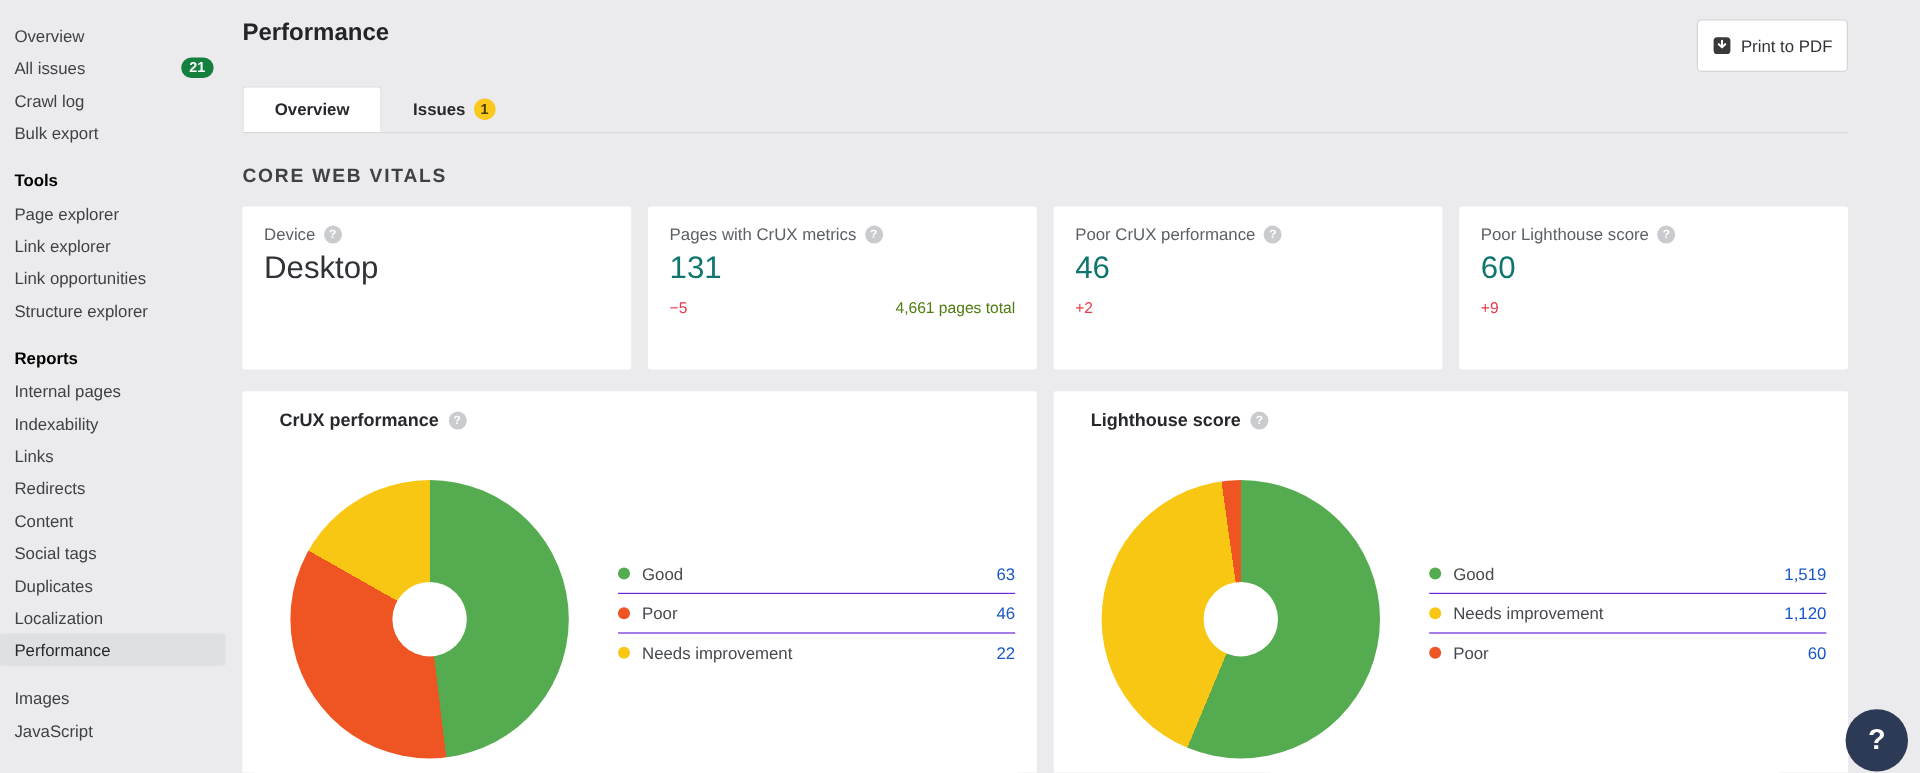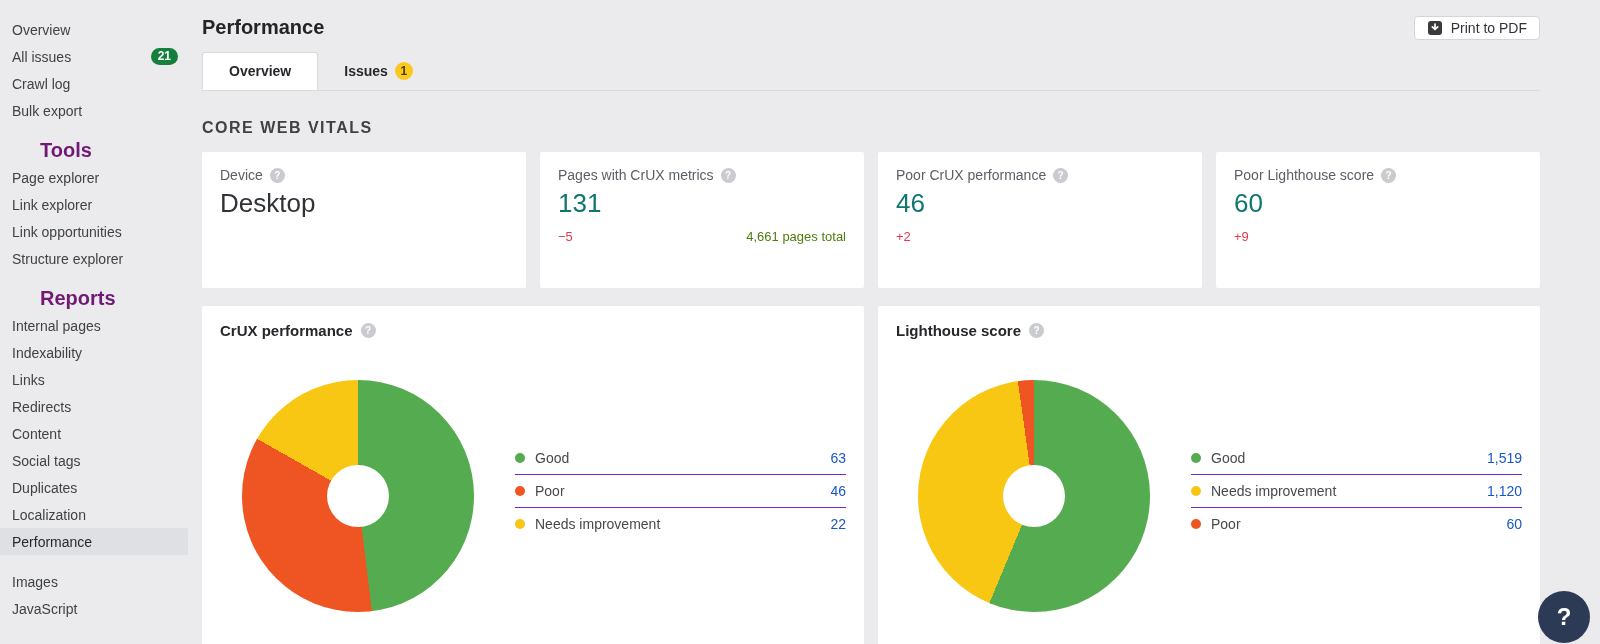--- a/index.html
+++ b/index.html
@@ -7,32 +7,32 @@
   .viewport { position:relative; width:1600px; height:644px; overflow:hidden; background:#ebebed; }
 
   
   .sidebar { position:absolute; left:0; top:0; width:190px; padding:16px 0 0 0; }
   .side-item { display:flex; align-items:center; height:27px; padding:0 10px 0 12px;
                font-size:14px; color:#3f4246; cursor:pointer; margin-right:2px; }
   .side-item.selected { background:#dfe0e3; border-radius:2px; color:#26282b; }
   .side-label { flex:1; }
   .side-badge { background:#15803d; color:#fff; font-size:12px; font-weight:bold;
                 border-radius:10px; padding:2px 7px; line-height:13px; }
-  .side-header { font-size:20px; font-weight:bold; color:#701a75; height:27px;
-                 line-height:27px; padding-left:12px; margin-top:13px;margin-left:28px; }
+  .side-header { font-size:14px; font-weight:bold; color:#000000; height:27px;
+                 line-height:27px; padding-left:12px; margin-top:13px; }
   .side-gap { height:13px; }
 
   
   .main { position:absolute; left:190px; top:0; right:0; bottom:0; }
   .content { margin:0 60px 0 12px; position:relative; }
 
   .page-header { display:flex; justify-content:space-between; align-items:flex-start; padding-top:16px; }
   .page-title { font-size:20px; font-weight:bold; color:#222428; }
   .print-btn { display:flex; align-items:center; gap:8px; background:#fff;
-               border:1px solid #d4d5d8; border-radius:4px; height:24px; padding:0 12px;
+               border:1px solid #d4d5d8; border-radius:4px; height:44px; padding:0 12px;
                font-size:14px; color:#2f3237; cursor:pointer; }
 
   .tabstrip { display:flex; border-bottom:1px solid #d9dadc; margin-top:12px; }
   .tab { padding:0 26px; height:38px; display:flex; align-items:center; gap:7px;
          font-size:14px; font-weight:bold; color:#26282b; cursor:pointer; }
   .tab.active { background:#fff; border:1px solid #d9dadc; border-bottom:1px solid #fff;
                 margin-bottom:-1px; border-radius:3px 3px 0 0; }
   .tab-badge { background:#fbc81d; color:#4a3c08; width:18px; height:18px; border-radius:50%;
                font-size:12px; font-weight:bold; display:flex; align-items:center; justify-content:center; }
 
@@ -48,21 +48,21 @@
                justify-content:center; cursor:default; }
   .mcard-value { font-size:26px; margin-top:5px; color:#0f766e; }
   .mcard-value.plain { color:#2f3237; }
   .mcard-bottom { display:flex; justify-content:space-between; align-items:center; margin-top:10px; font-size:13px; }
   .delta { color:#e8394a; }
   .blue-link { color:#4d7c0f; text-decoration:none; cursor:pointer; }
 
   
   .charts-row { display:flex; gap:14px; margin-top:18px; }
   .ccard { flex:1; background:#fff; height:342px; padding:16px 18px; border-radius:2px; position:relative; }
-  .ccard-title { display:flex; align-items:center; gap:8px; font-size:15px; font-weight:bold; color:#26282b; }
+  .ccard-title { display:flex; align-items:center; gap:8px; font-size:15px; font-weight:bold; color:#26282b;margin-left:13px; }
   .donut { position:absolute; left:40px; top:74px; width:232px; height:232px; border-radius:50%; }
   .donut::after { content:''; position:absolute; inset:85px; background:#fff; border-radius:50%; }
   .legend { position:absolute; left:313px; right:18px; top:135px; }
   .legend-row { display:flex; align-items:center; height:33px; }
   .legend-row.bordered { border-top:1px solid #6d28d9; }
   .legend-dot { width:10px; height:10px; border-radius:50%; margin-right:10px; flex:none; }
   .legend-label { flex:1; font-size:14px; color:#46494d; }
   .legend-value { font-size:14px; color:#1957c9; text-decoration:none; cursor:pointer; }
 
   

